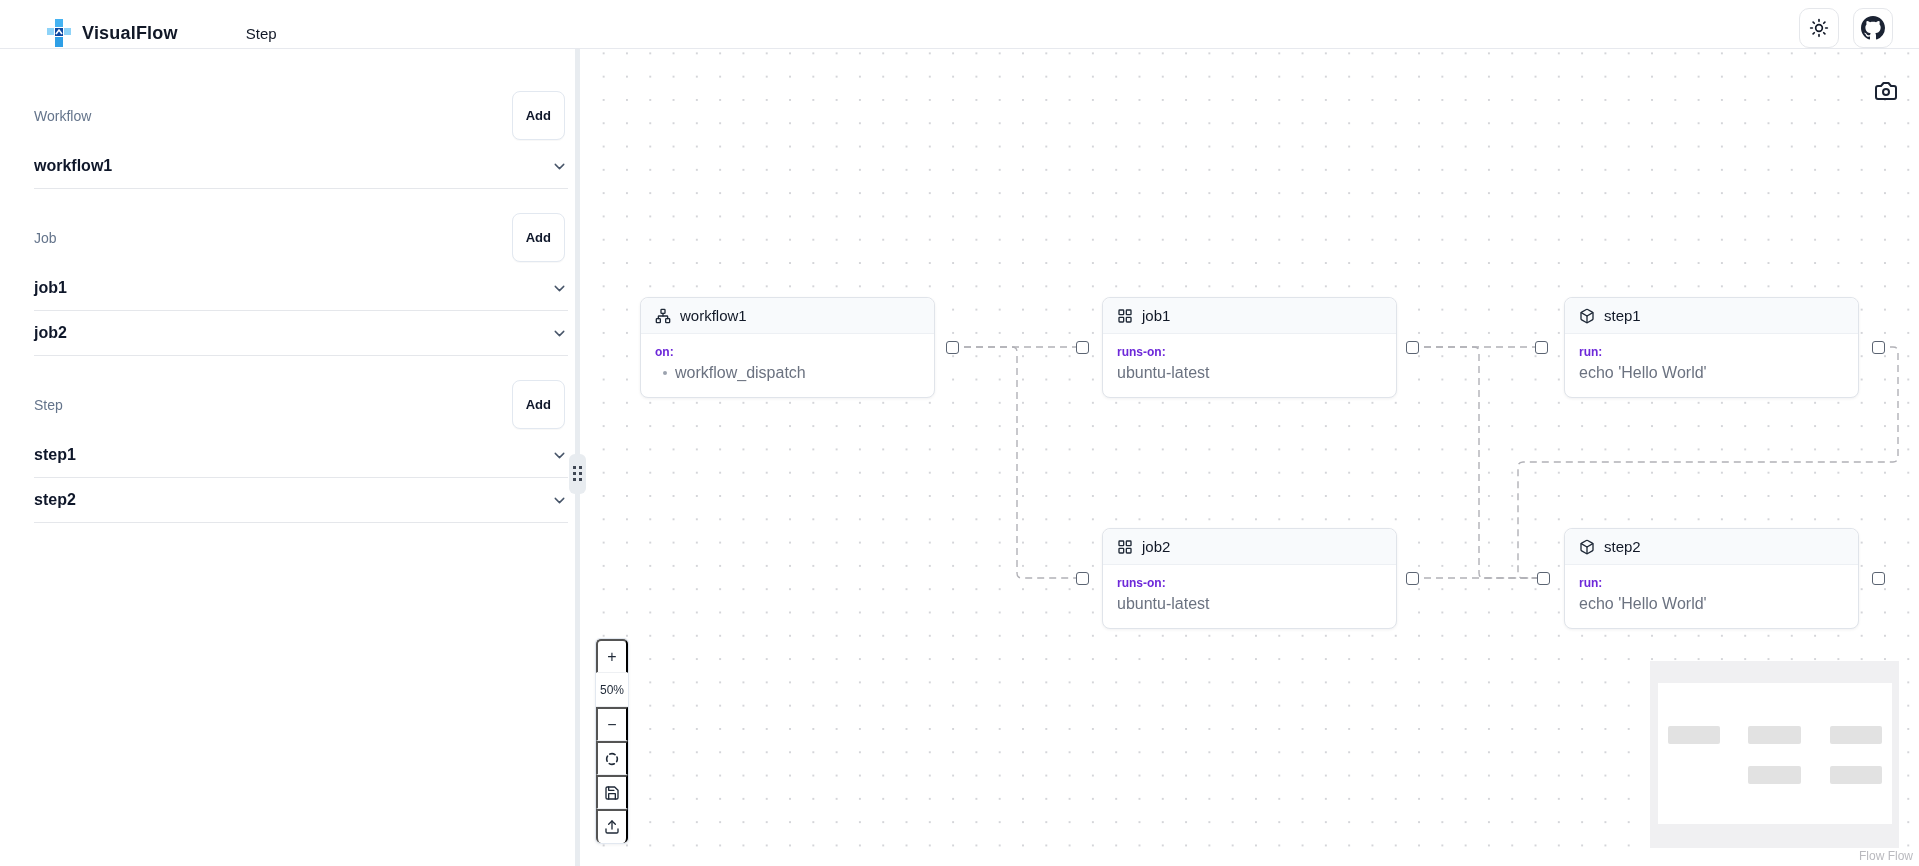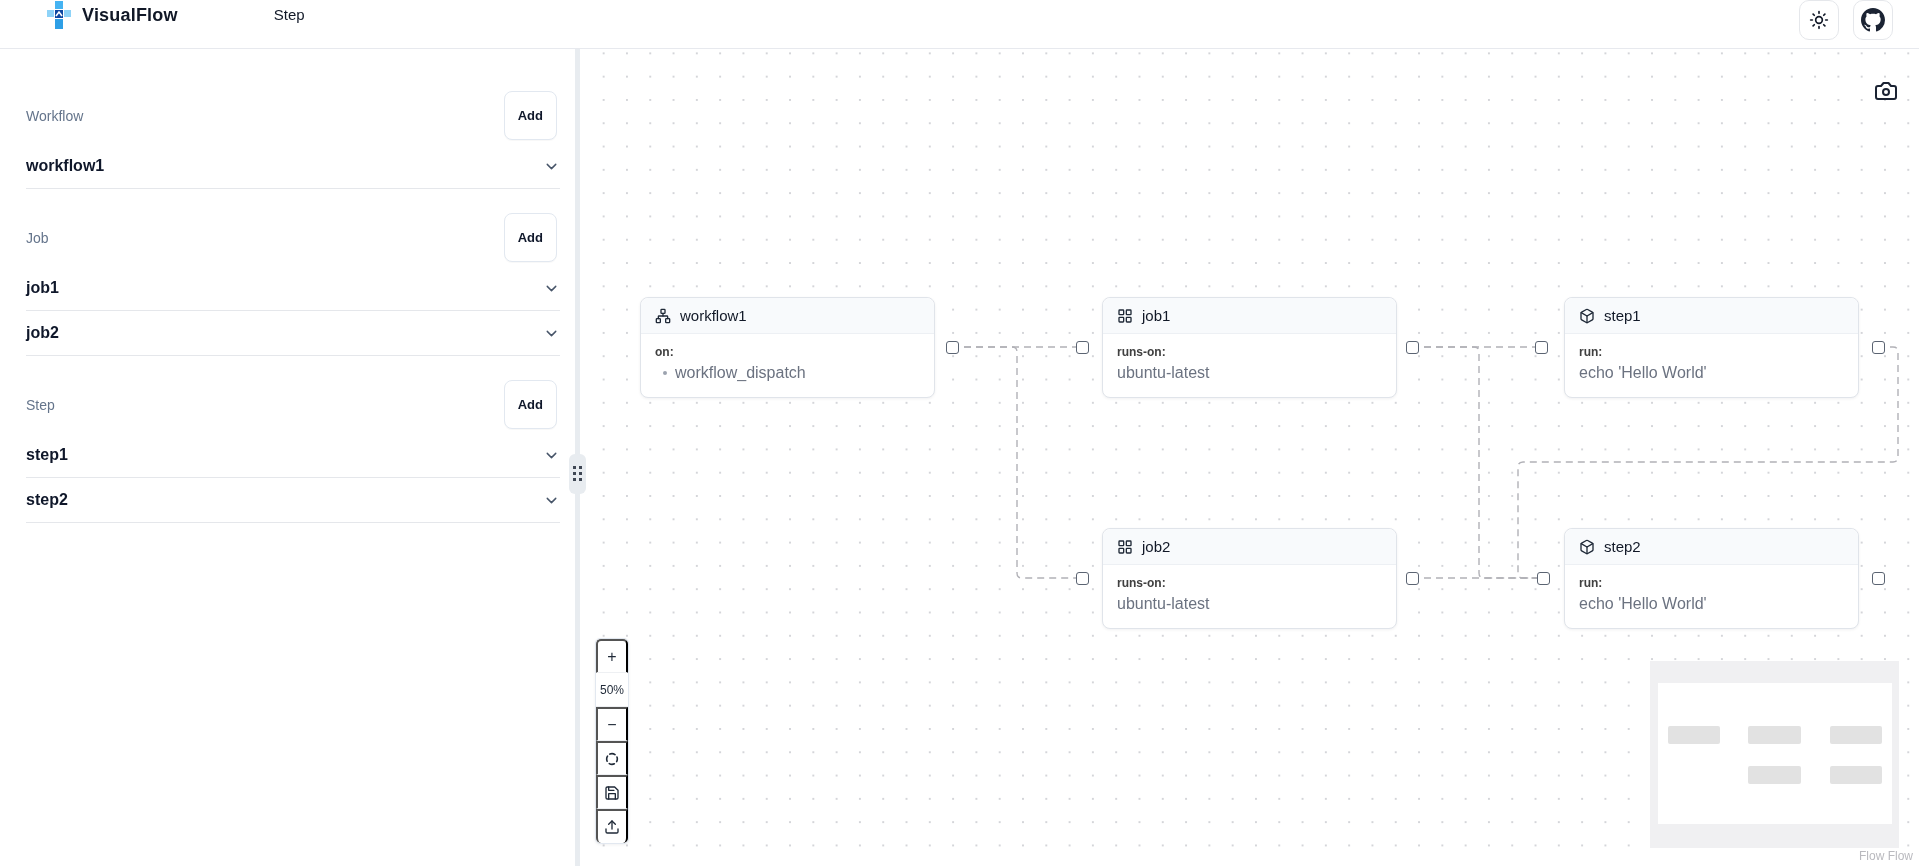--- a/index.html
+++ b/index.html
@@ -2,31 +2,31 @@
 <html><head>
 <meta charset="utf-8">
 <style>
   * { margin:0; padding:0; box-sizing:border-box; }
   html,body { width:1919px; height:866px; overflow:hidden; background:#fff;
     font-family:"Liberation Sans", sans-serif; color:#0f172a; }
   .app { position:relative; width:1919px; height:866px; }
 
   
   .topbar { position:absolute; left:0; top:0; width:100%; height:49px; background:#fff;
-    border-bottom:1px solid #e7e9ee; display:flex; align-items:flex-start; padding:0 26px 0 46px; z-index:50;gap:28px; }
+    border-bottom:1px solid #e7e9ee; display:flex; align-items:flex-end; padding:0 26px 0 46px; z-index:50; }
   .brand { display:flex; align-items:center; gap:10px; }
   .brand-title { font-size:18px; font-weight:700; color:#111827; letter-spacing:.2px; }
   .menu-item { margin-left:58px; font-size:15px; font-weight:500; color:#111827; cursor:pointer;
     padding:6px 10px; border-radius:6px; }
   .topbar-right { margin-left:auto; display:flex; gap:14px; }
   .icon-btn { width:40px; height:40px; border:1px solid #e5e7eb; border-radius:10px; background:#fff;
     display:flex; align-items:center; justify-content:center; cursor:pointer; color:#111827; }
 
   
-  .sidebar { position:absolute; left:8px; top:49px; width:575px; height:817px; background:#fff; z-index:20; }
+  .sidebar { position:absolute; left:16px; top:49px; width:575px; height:817px; background:#fff; z-index:20; }
   .section-header { display:flex; align-items:center; justify-content:space-between;
     margin:0 26px 4px 18px; padding-top:24px; }
   .section-header.first { padding-top:42px; }
   .section-label { font-size:14px; color:#64748b; }
   .add-btn { background:#fff; border:1px solid #e2e8f0; border-radius:8px; padding:16px 13px;
     font-size:13px; font-weight:600; color:#0f172a; cursor:pointer; box-shadow:0 1px 1px rgba(0,0,0,.03); }
   .item-row { display:flex; align-items:center; justify-content:space-between; height:45px;
     margin:0 23px 0 18px; border-bottom:1px solid #e5e7eb; cursor:pointer; }
   .item-name { font-size:16px; font-weight:600; color:#0f172a; }
   .chev { color:#475569; display:flex; }
@@ -43,21 +43,21 @@
   .edges { position:absolute; left:0; top:0; width:1339px; height:817px; }
   .edges path { fill:none; stroke:#b1b1b7; stroke-width:1.4; stroke-dasharray:7 5; }
 
   .node { position:absolute; width:295px; height:101px; background:#fff; border:1px solid #e0e4ea;
     border-radius:8px; box-shadow:0 1px 3px rgba(15,23,42,.06); cursor:grab; z-index:5; }
   .node-header { height:36px; background:#f8fafc; border-bottom:1px solid #edf0f4;
     border-radius:8px 8px 0 0; display:flex; align-items:center; gap:9px; padding:0 14px; }
   .node-title { font-size:15px; font-weight:500; color:#111827; }
   .node-icon { color:#1f2937; display:flex; }
   .node-body { padding:11px 14px 0; }
-  .field-label { font-size:12px; font-weight:700; color:#404040; margin-bottom:5px; }
+  .field-label { font-size:12px; font-weight:700; color:#6d28d9; margin-bottom:5px; }
   .field-value { font-size:16px; color:#6b7280; }
   .bullet-row { display:flex; align-items:center; gap:8px; padding-left:8px; }
   .bullet-dot { width:4px; height:4px; border-radius:50%; background:#9ca3af; }
 
   .handle { position:absolute; width:13px; height:13px; background:#fff; border:1.6px solid #5b6472;
     border-radius:3px; z-index:8; cursor:crosshair; }
 
   
   .controls { position:absolute; left:15px; top:589px; width:34px; background:#fff;
     border:1px solid #e2e8f0; border-radius:5px; box-shadow:0 1px 3px rgba(15,23,42,.06);

